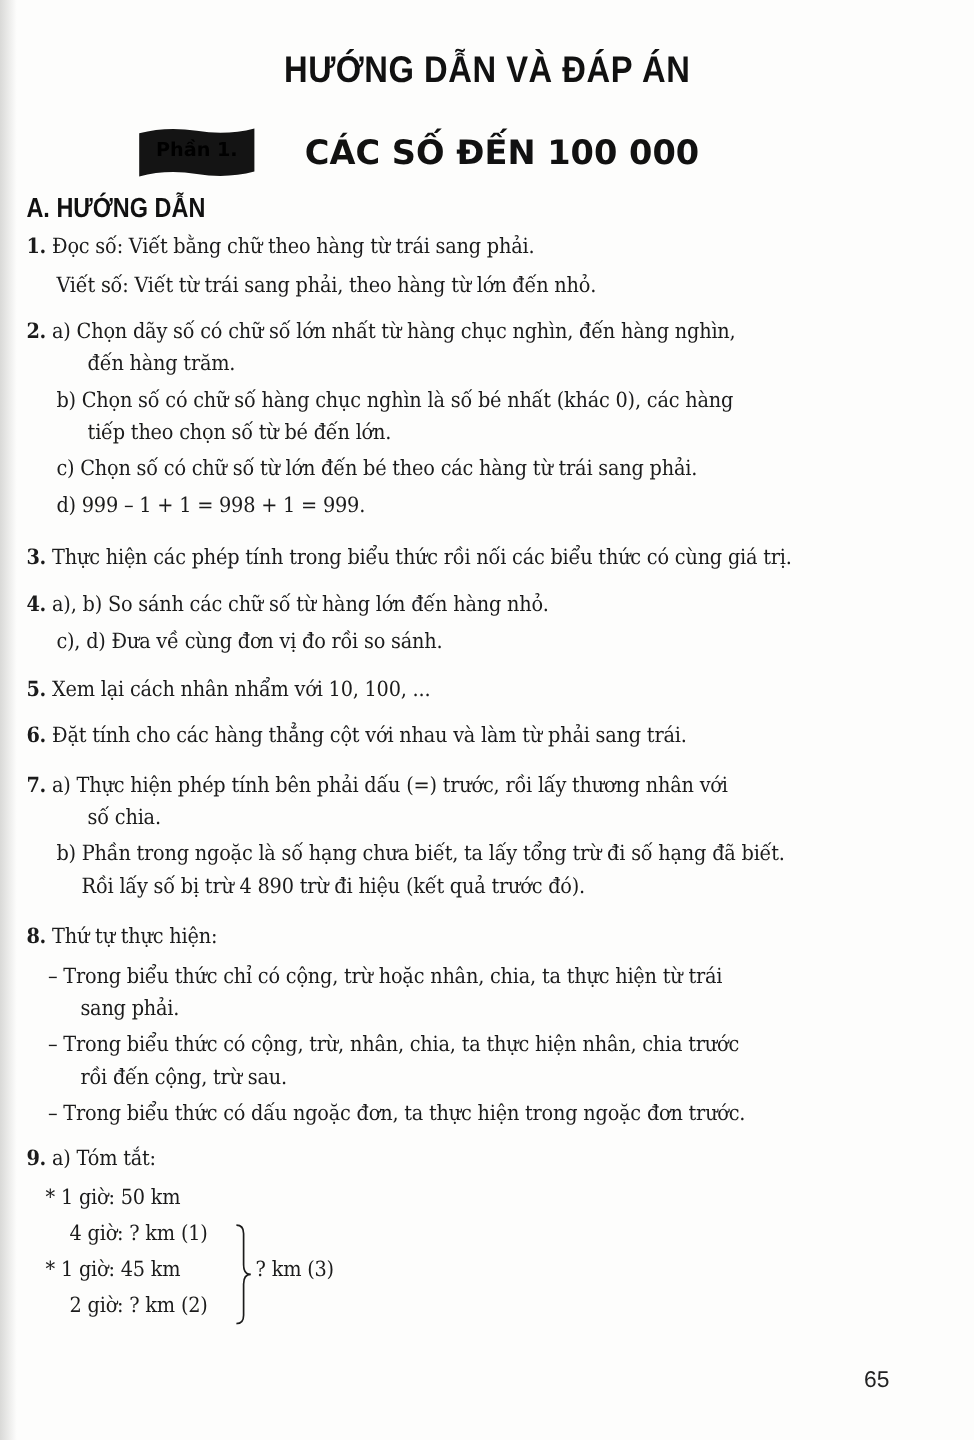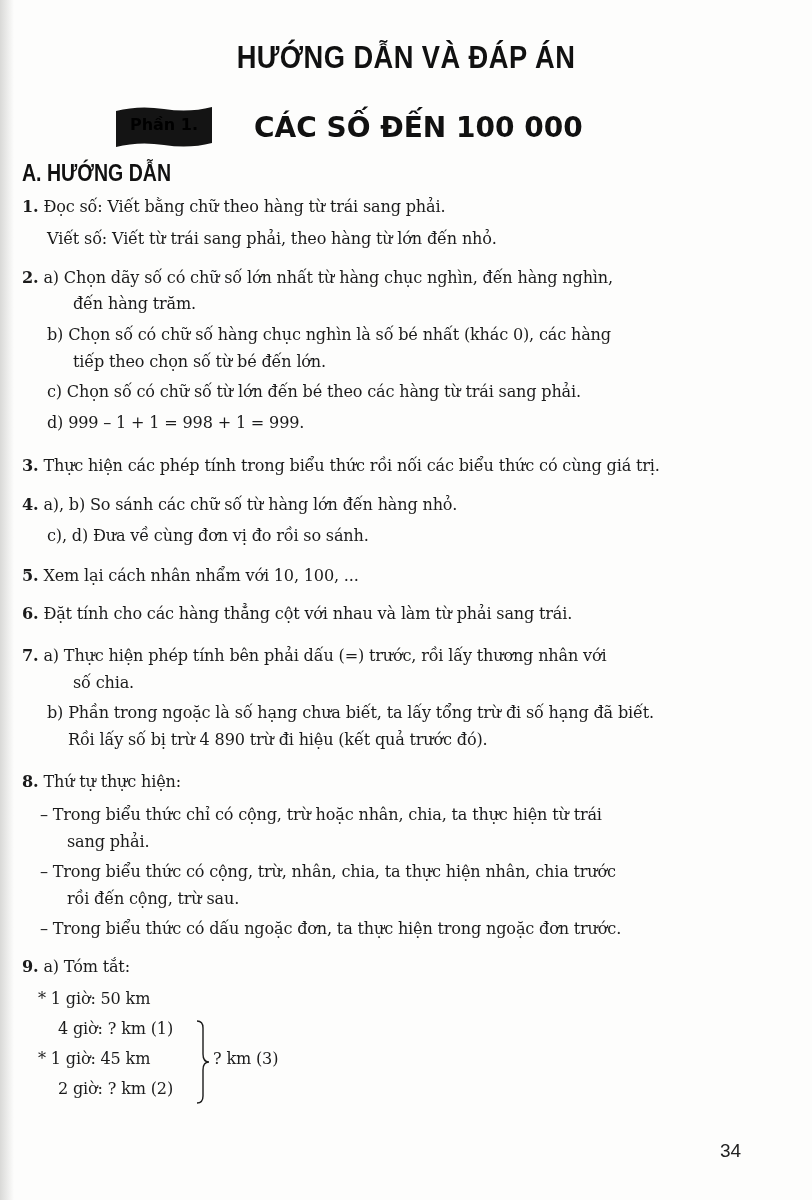--- a/index.html
+++ b/index.html
@@ -139,13 +139,13 @@
 <div class="line" style="left:38px; top:988px;">* 1 giờ: 50 km</div>
 <div class="line" style="left:58px; top:1018px;">4 giờ: ? km (1)</div>
 <div class="line" style="left:38px; top:1048px;">* 1 giờ: 45 km</div>
 <div class="line" style="left:58px; top:1078px;">2 giờ: ? km (2)</div>
 
 <svg class="brace" viewBox="0 0 14 84">
   <path d="M1 1 Q7 1 7 8 L7 34 Q7 42 13 42 Q7 42 7 50 L7 76 Q7 83 1 83" fill="none" stroke="#1b1b1b" stroke-width="1.4"></path>
 </svg>
 <div class="line" style="left:213px; top:1048px;">? km (3)</div>
 
-<div class="page-number">34</div>
+<div class="page-number">65</div>
 
 </body></html>

